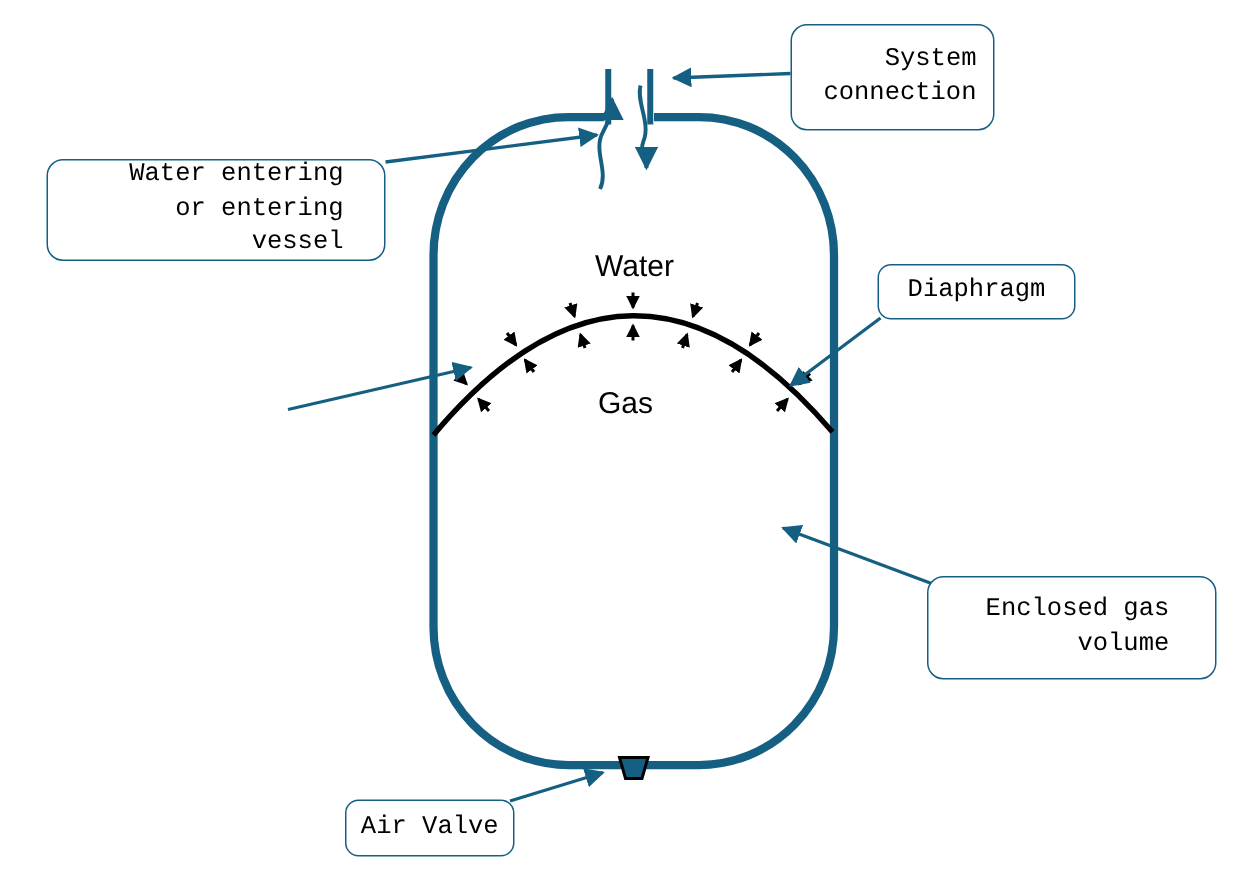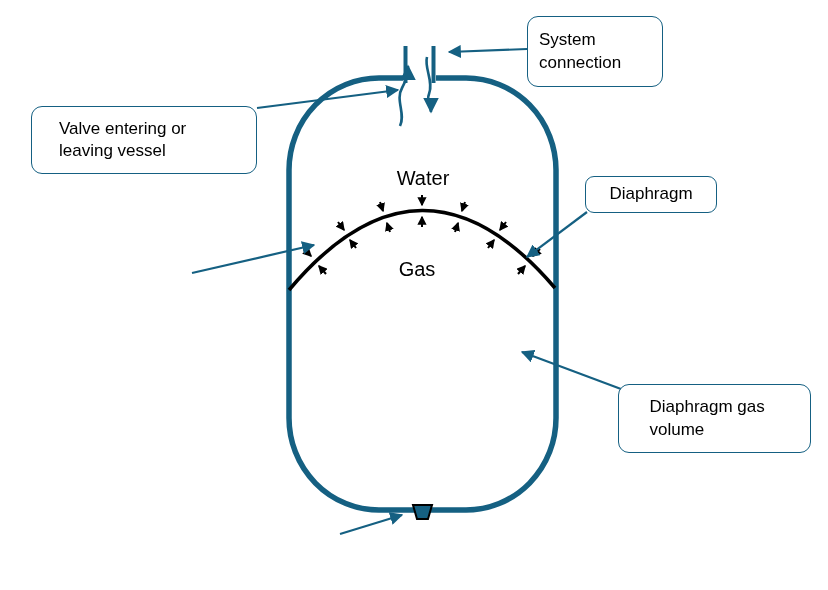--- a/index.html
+++ b/index.html
@@ -23,24 +23,25 @@
   .stroke-black{stroke:var(--diaphragm);fill:none;}
   .fill-black{fill:var(--diaphragm);}
   .valve{fill:var(--accent);stroke:var(--diaphragm);stroke-width:2;}
 
   .callout{
     position:absolute;
     border:1.6px solid var(--accent);
     border-radius:11px;
     background:var(--background);
     display:flex;align-items:center;justify-content:center;
-    text-align:left;
+    text-align:right;
     font-size:17px;line-height:1.32;
     color:var(--text);
     box-sizing:border-box;
+    font-family:Liberation Mono, monospace;
   }
   .callout .inner{display:block;}
 
   .floating-label{
     position:absolute;
     font-size:20px;
     text-align:center;
     color:var(--text);
   }
   .sub{font-size:12px;position:relative;top:4px;}
@@ -114,29 +115,32 @@
     </g>
 
     <path d="M 413 505 L 432 505 L 428 519 L 417 519 Z" class="valve"></path>
   </svg>
 
   <div class="callout" id="box-system">
     <span class="inner">System connection</span>
   </div>
 
   <div class="callout" id="box-water-entering">
-    <span class="inner">Valve entering or leaving vessel</span>
+    <span class="inner">Water entering or entering vessel</span>
   </div>
 
   <div class="callout" id="box-diaphragm">
     <span class="inner">Diaphragm</span>
   </div>
 
 
   <div class="callout" id="box-enclosed">
-    <span class="inner">Diaphragm gas volume</span>
+    <span class="inner">Enclosed gas volume</span>
   </div>
 
+  <div class="callout" id="box-air-valve">
+    <span class="inner">Air Valve</span>
+  </div>
 
   <div class="floating-label" id="label-water">Water</div>
   <div class="floating-label" id="label-gas">Gas</div>
 
 </div>
 
 </body></html>

